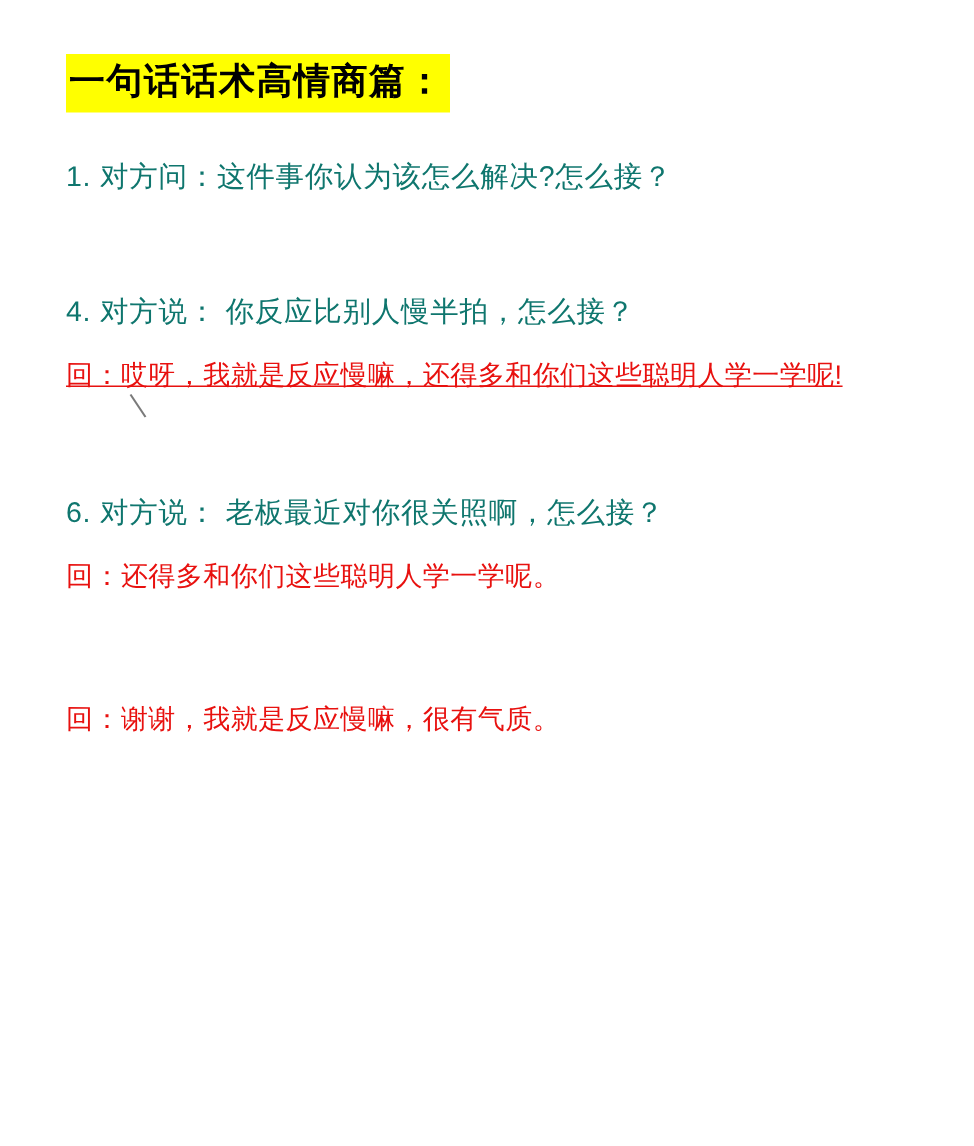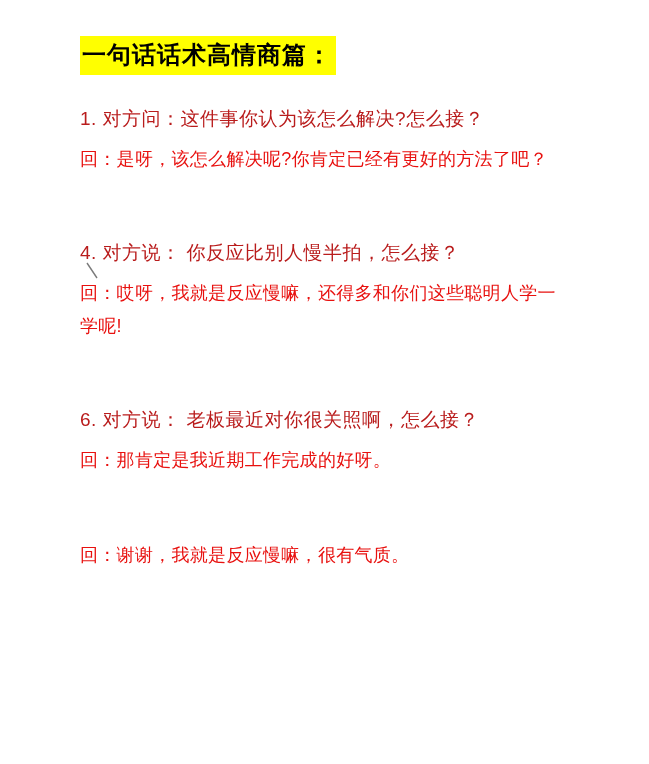--- a/index.html
+++ b/index.html
@@ -12,56 +12,57 @@
     background: #ffffff;
     font-family: "Liberation Sans", sans-serif;
     overflow: hidden;
   }
   .page {
     position: relative;
     width: 649px;
     height: 764px;
     background: #ffffff;
     box-sizing: border-box;
-    padding: 0 80px;
+    padding: 0 44px;
   }
   .doc-title {
     display: inline-block;
     margin-top: 36px;
     background: #ffff00;
     color: #000000;
     font-size: 24px;
     font-weight: bold;
     line-height: 1.45;
     letter-spacing: 1px;
     padding: 2px 4px 2px 2px;
   }
   .qa-block {
     margin-top: 30px;
   }
   .qa-block.gap-large {
     margin-top: 62px;
   }
   .question {
-    color: #b91c1c;
+    color: #0f766e;
     font-size: 19px;
     line-height: 1.5;
     letter-spacing: 0.5px;
     white-space: nowrap;
   }
   .answer {
     color: #e8110f;
     font-size: 18px;
     line-height: 1.85;
     letter-spacing: 0.3px;
     margin-top: 10px;
     max-width: 548px;
   }
   .answer.wrap {
     white-space: normal;
+    text-decoration: underline;
   }
   .stray-mark {
     position: absolute;
     left: 86px;
     top: 262px;
     width: 14px;
     height: 18px;
   }
   .stray-mark svg { display: block; }
 </style>
@@ -73,30 +74,29 @@
   <div class="doc-title">一句话话术高情商篇：</div>
 
   <div class="stray-mark">
     <svg width="14" height="18" viewBox="0 0 14 18">
       <line x1="1" y1="1" x2="11" y2="16" stroke="#7a7a7a" stroke-width="1.4"></line>
     </svg>
   </div>
 
   <div class="qa-block">
     <div class="question">1. 对方问：这件事你认为该怎么解决?怎么接？</div>
-    <div class="answer">回：是呀，该怎么解决呢?你肯定已经有更好的方法了吧？</div>
   </div>
 
   <div class="qa-block gap-large">
     <div class="question">4. 对方说： 你反应比别人慢半拍，怎么接？</div>
     <div class="answer wrap">回：哎呀，我就是反应慢嘛，还得多和你们这些聪明人学一学呢!</div>
   </div>
 
   <div class="qa-block gap-large">
     <div class="question">6. 对方说： 老板最近对你很关照啊，怎么接？</div>
-    <div class="answer">回：那肯定是我近期工作完成的好呀。</div>
+    <div class="answer">回：还得多和你们这些聪明人学一学呢。</div>
   </div>
 
   <div class="qa-block gap-large">
     <div class="answer">回：谢谢，我就是反应慢嘛，很有气质。</div>
   </div>
 
 </div>
 
 </body></html>

